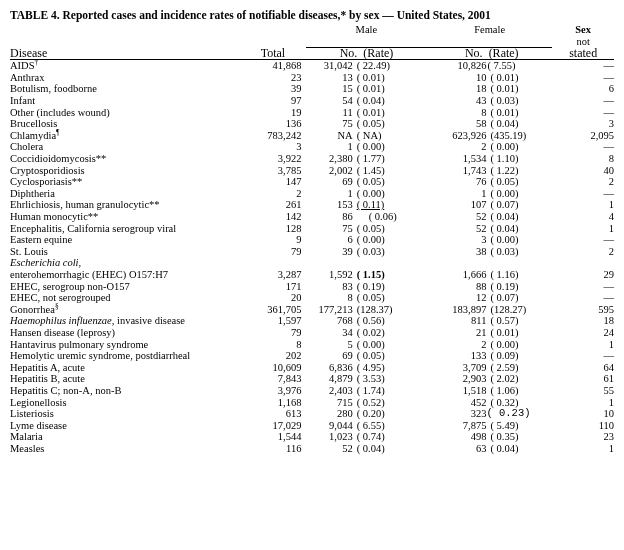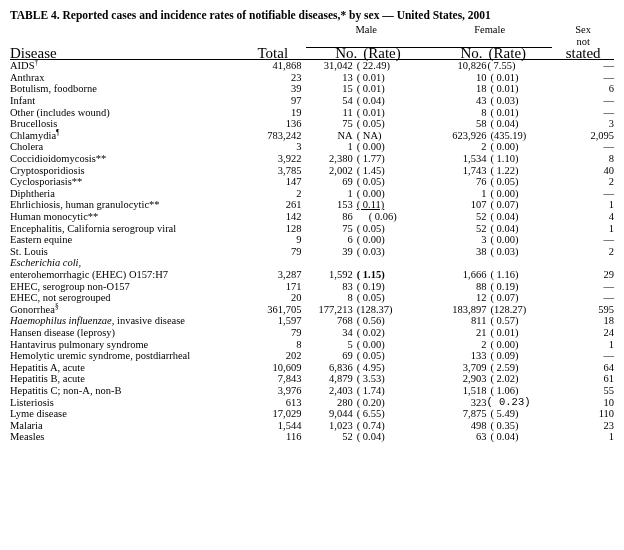--- a/index.html
+++ b/index.html
@@ -42,21 +42,21 @@
   }
   
   .c-disease { width: 232px; text-align: left; }
   .c-total   { width: 66px;  text-align: right; padding-right: 2px; }
   .c-mno     { width: 52px;  text-align: right; }
   .c-mrate   { width: 64px;  text-align: left; }
   .c-fno     { width: 56px;  text-align: right; }
   .c-frate   { width: 64px;  text-align: left; }
   .c-sex     { width: 62px;  text-align: right; padding-right: 4px;}
 
-  .hdr-row td { font-weight: bold; font-size: 15px; padding-bottom: 1px; margin-left: 40px; }
+  .hdr-row td { font-weight: bold; font-size: 12px; padding-bottom: 1px; margin-left: 40px; }
   .hdr-group { text-align: center; font-weight: bold; }
   .hdr-sub { font-weight: bold; text-align: center; }
   .rule-bottom { border-bottom: 1.1px solid #000; }
 
   .group-line {
     border-bottom: 0.8px solid #000;
   }
   .indent1 { padding-left: 14px; }
   .indent2 { padding-left: 26px; }
   .italic { font-style: italic; }
@@ -76,21 +76,21 @@
   <table class="main hdr-table">
     <tbody>
         <tr class="head-spacer">
           <td colspan="7"></td>
         </tr>
     <tr>
       <td class="c-disease"></td>
       <td class="c-total"></td>
       <td class="c-mno hdr-group" colspan="2" style="text-align:center;">Male</td>
       <td class="c-fno hdr-group" colspan="2" style="text-align:center;">Female</td>
-      <td class="c-sex hdr-sub" style="text-align:center;">Sex</td>
+      <td class="c-sex hdr-sub" style="text-align:center;font-weight:bold;">Sex</td>
     </tr>
     <tr>
       <td class="c-disease"></td>
       <td class="c-total"></td>
       <td class="group-line" colspan="2"></td>
       <td class="group-line" colspan="2"></td>
       <td class="c-sex hdr-sub" style="text-align:center;">not</td>
     </tr>
     <tr class="hdr-row rule-bottom">
       <td class="c-disease">Disease</td>
@@ -361,20 +361,29 @@
         <tr>
           <td class="c-disease">Hepatitis C; non-A, non-B</td>
           <td class="c-total num">3,976</td>
           <td class="c-mno num">2,403</td>
           <td class="c-mrate num paren" style="padding-left:4px;">( 1.74)</td>
           <td class="c-fno num">1,518</td>
           <td class="c-frate num paren" style="padding-left:4px;">( 1.06)</td>
           <td class="c-sex num">55</td>
         </tr>
         <tr>
+          <td class="c-disease">Legionellosis</td>
+          <td class="c-total num">1,168</td>
+          <td class="c-mno num">715</td>
+          <td class="c-mrate num paren" style="padding-left:4px;">( 0.52)</td>
+          <td class="c-fno num">452</td>
+          <td class="c-frate num paren" style="padding-left:4px;">( 0.32)</td>
+          <td class="c-sex num">1</td>
+        </tr>
+        <tr>
           <td class="c-disease">Listeriosis</td>
           <td class="c-total num">613</td>
           <td class="c-mno num">280</td>
           <td class="c-mrate num paren" style="padding-left:4px;">( 0.20)</td>
           <td class="c-fno num">323</td>
           <td class="c-frate num paren" style="font-family:Liberation Mono, monospace;">( 0.23)</td>
           <td class="c-sex num">10</td>
         </tr>
         <tr>
           <td class="c-disease">Lyme disease</td>

